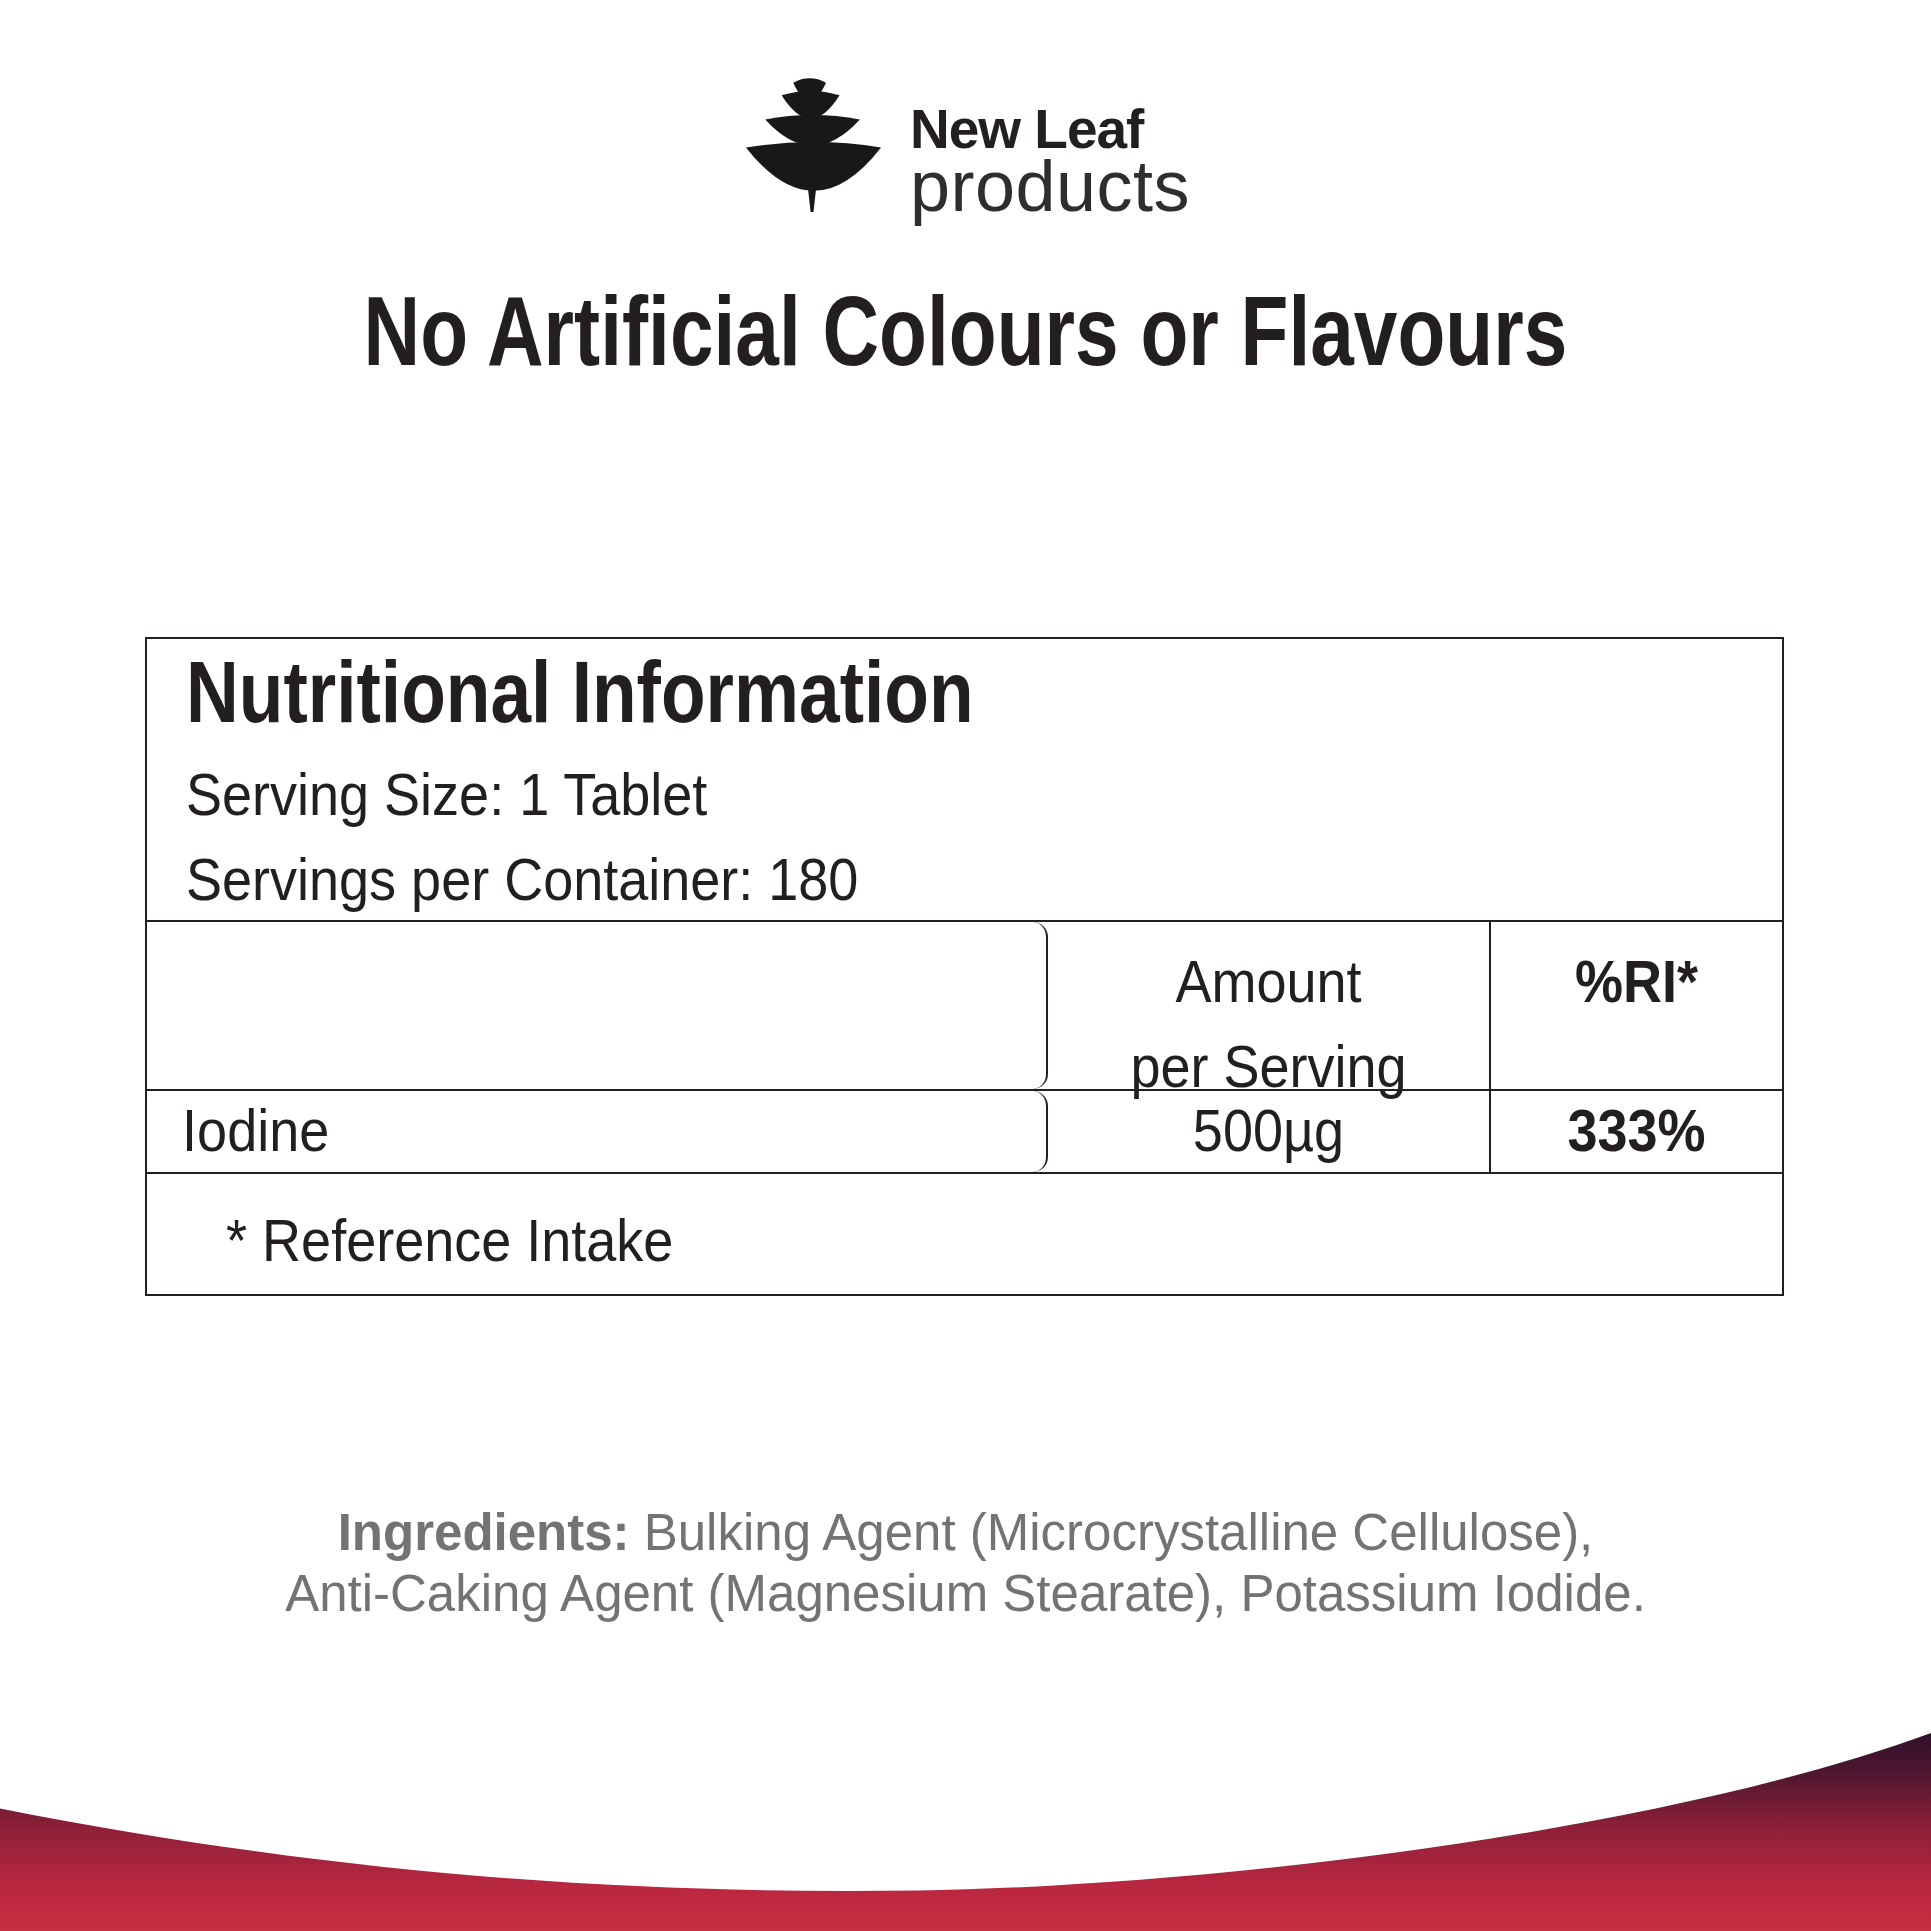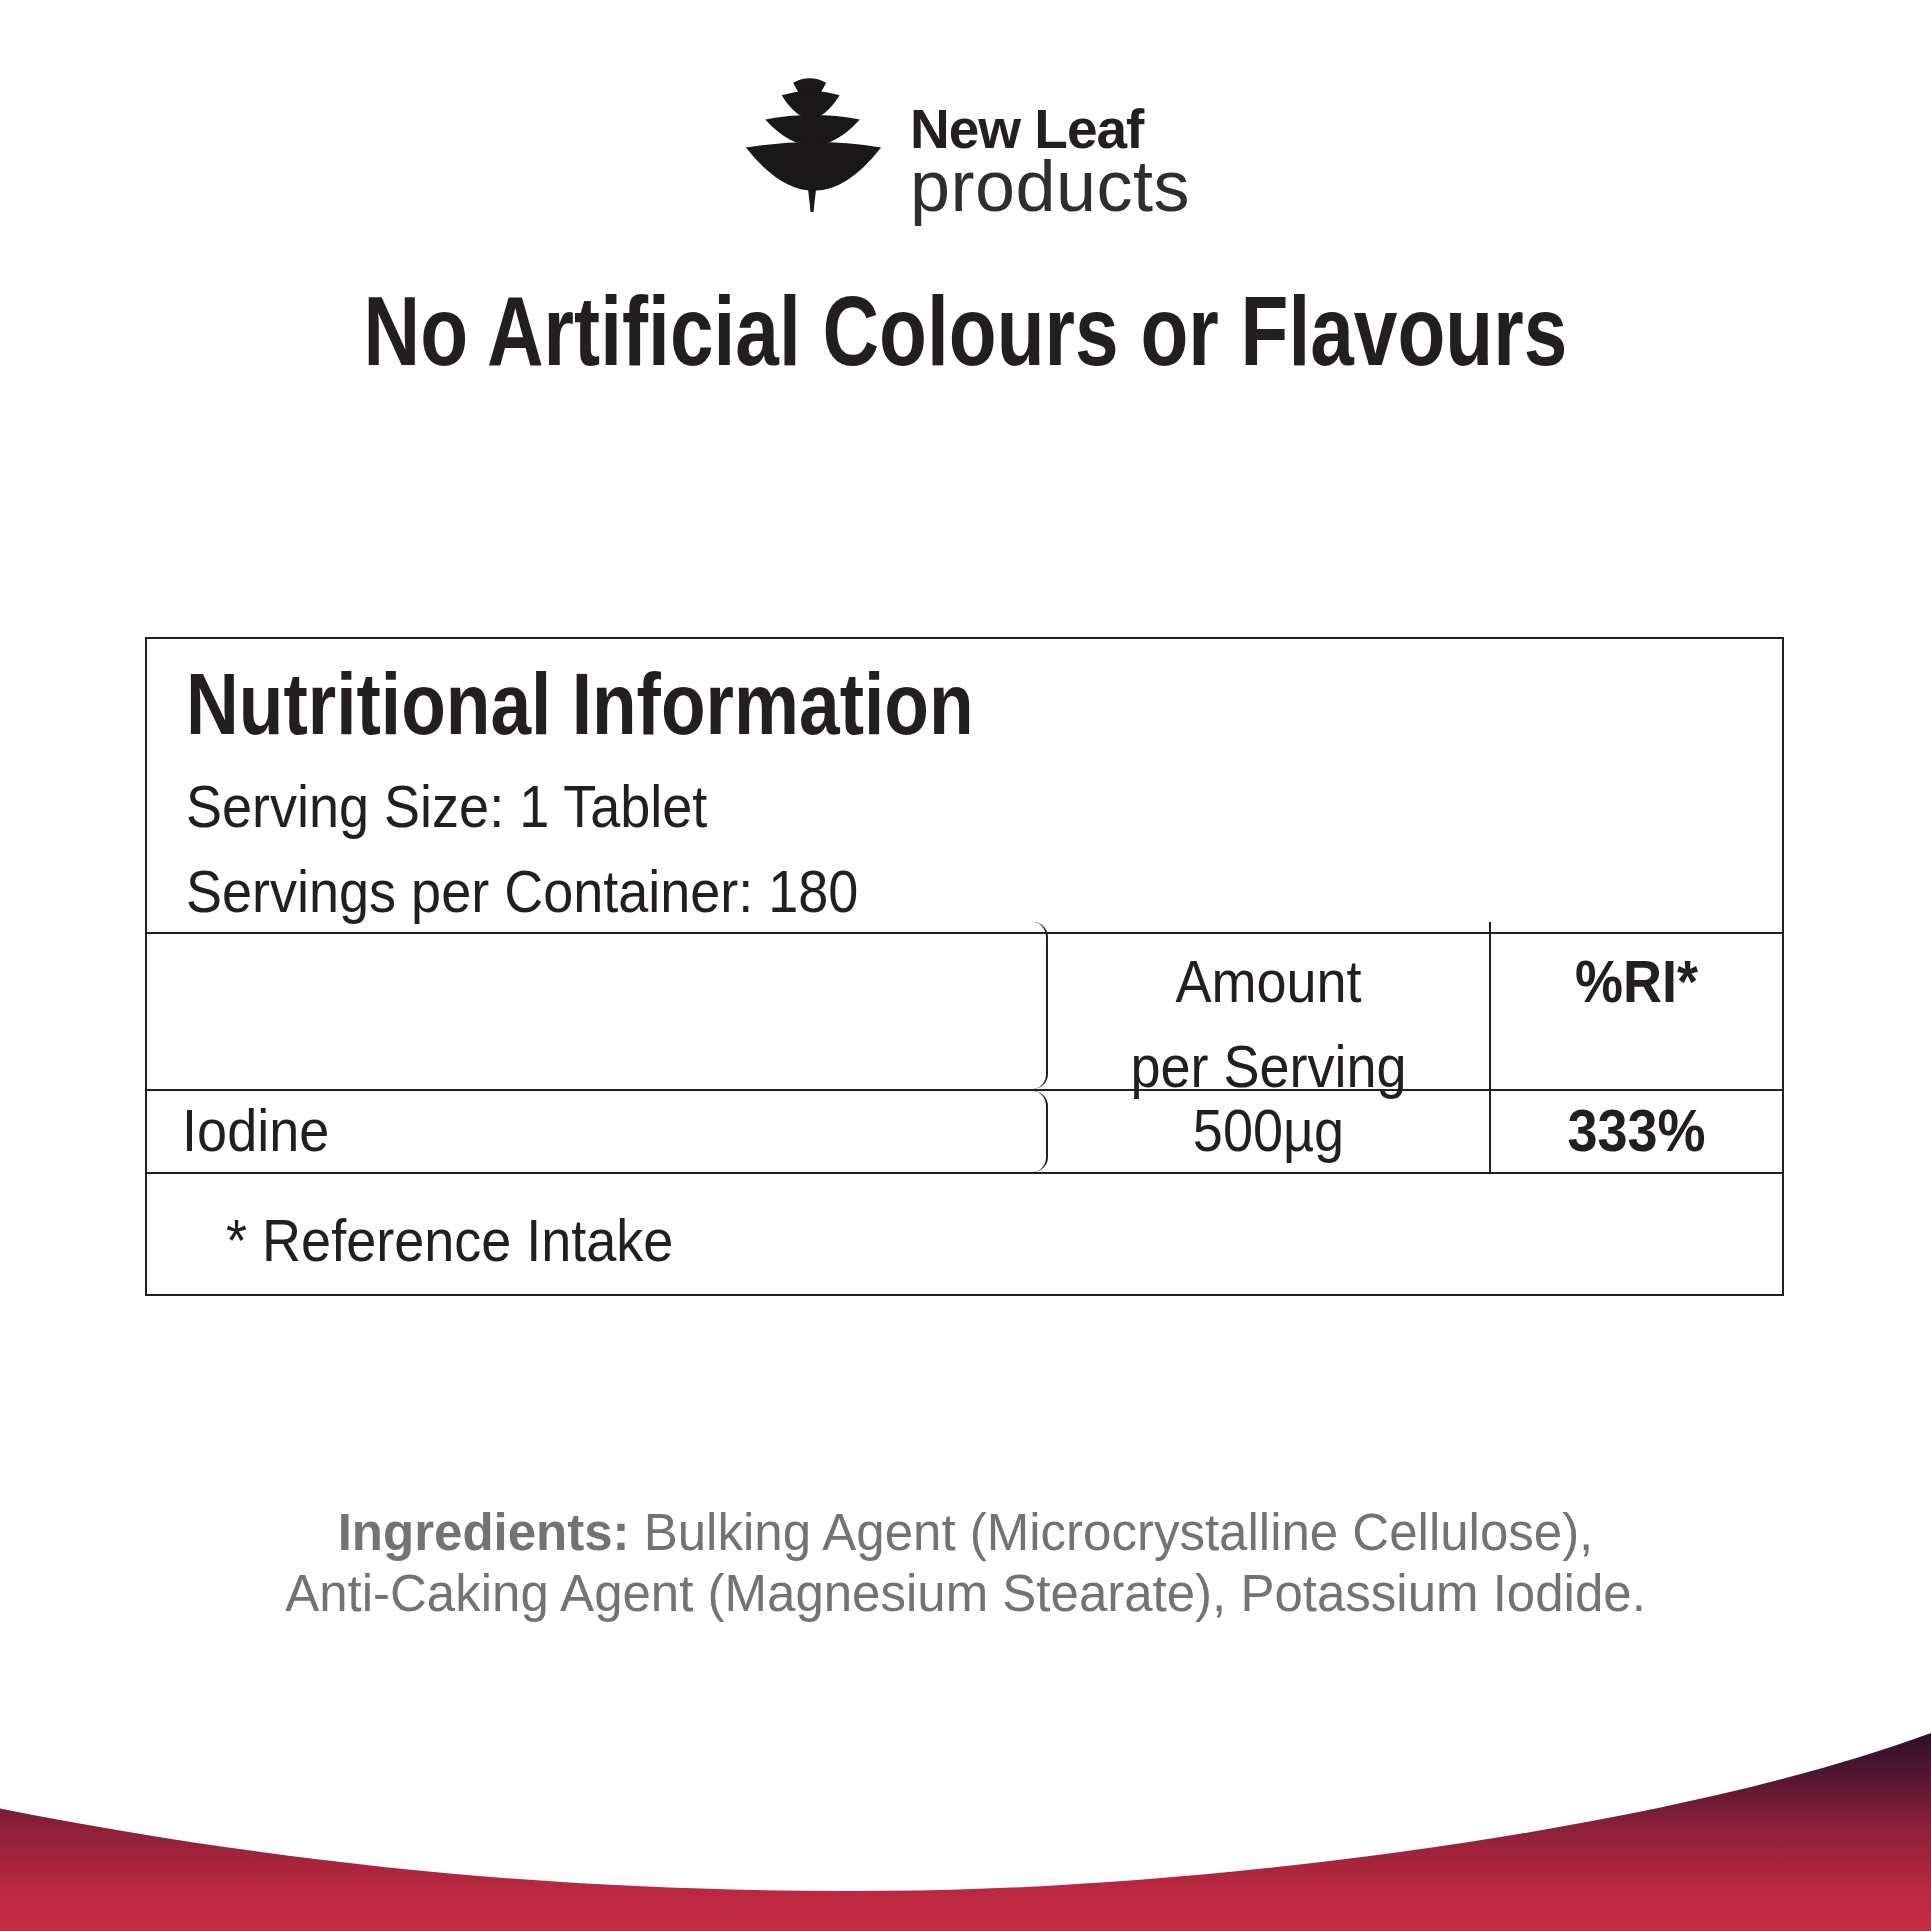--- a/index.html
+++ b/index.html
@@ -14,21 +14,21 @@
   .brand-bold{font-size:55px;font-weight:bold;line-height:55px;margin-top:31px;letter-spacing:-1px;}
   .brand-light{font-size:72px;font-weight:normal;line-height:56px;margin-top:1px;color:#302d2e;letter-spacing:0.5px;}
   
   .headline{position:absolute;top:278px;left:0;width:100%;margin:0;text-align:center;
     font-size:98px;line-height:106px;font-weight:bold;letter-spacing:0;
     transform:scaleX(0.80);transform-origin:50% 50%;white-space:nowrap;}
   
   .ntable{position:absolute;left:145px;top:637px;width:1639px;height:659px;
     border:2.9px solid #231f20;box-sizing:border-box;background:#fff;}
   .ntable .sec{position:absolute;left:0;width:100%;box-sizing:border-box;}
-  .sec1{top:12px;height:283px;border-bottom:2.9px solid #231f20;}
+  .sec1{top:0;height:283px;border-bottom:2.9px solid #231f20;}
   .sec2{top:283px;height:169px;border-bottom:2.9px solid #231f20;display:flex;}
   .sec3{top:452px;height:83px;border-bottom:2.9px solid #231f20;display:flex;}
   .sec4{top:535px;height:135px;padding-left:44px;}
   .ntitle{position:absolute;left:39px;top:5.8px;font-size:87px;line-height:93px;font-weight:bold;
     transform:scaleX(0.84);transform-origin:0 0;white-space:nowrap;}
   .serv{position:absolute;left:39px;font-size:60px;line-height:68px;
     transform:scaleX(0.90);transform-origin:0 0;white-space:nowrap;}
   .serv1{top:122px;}
   .serv2{top:207px;}
   .c1{width:901px;border-right:2.9px solid #231f20;box-sizing:border-box;border-radius:15px;}

